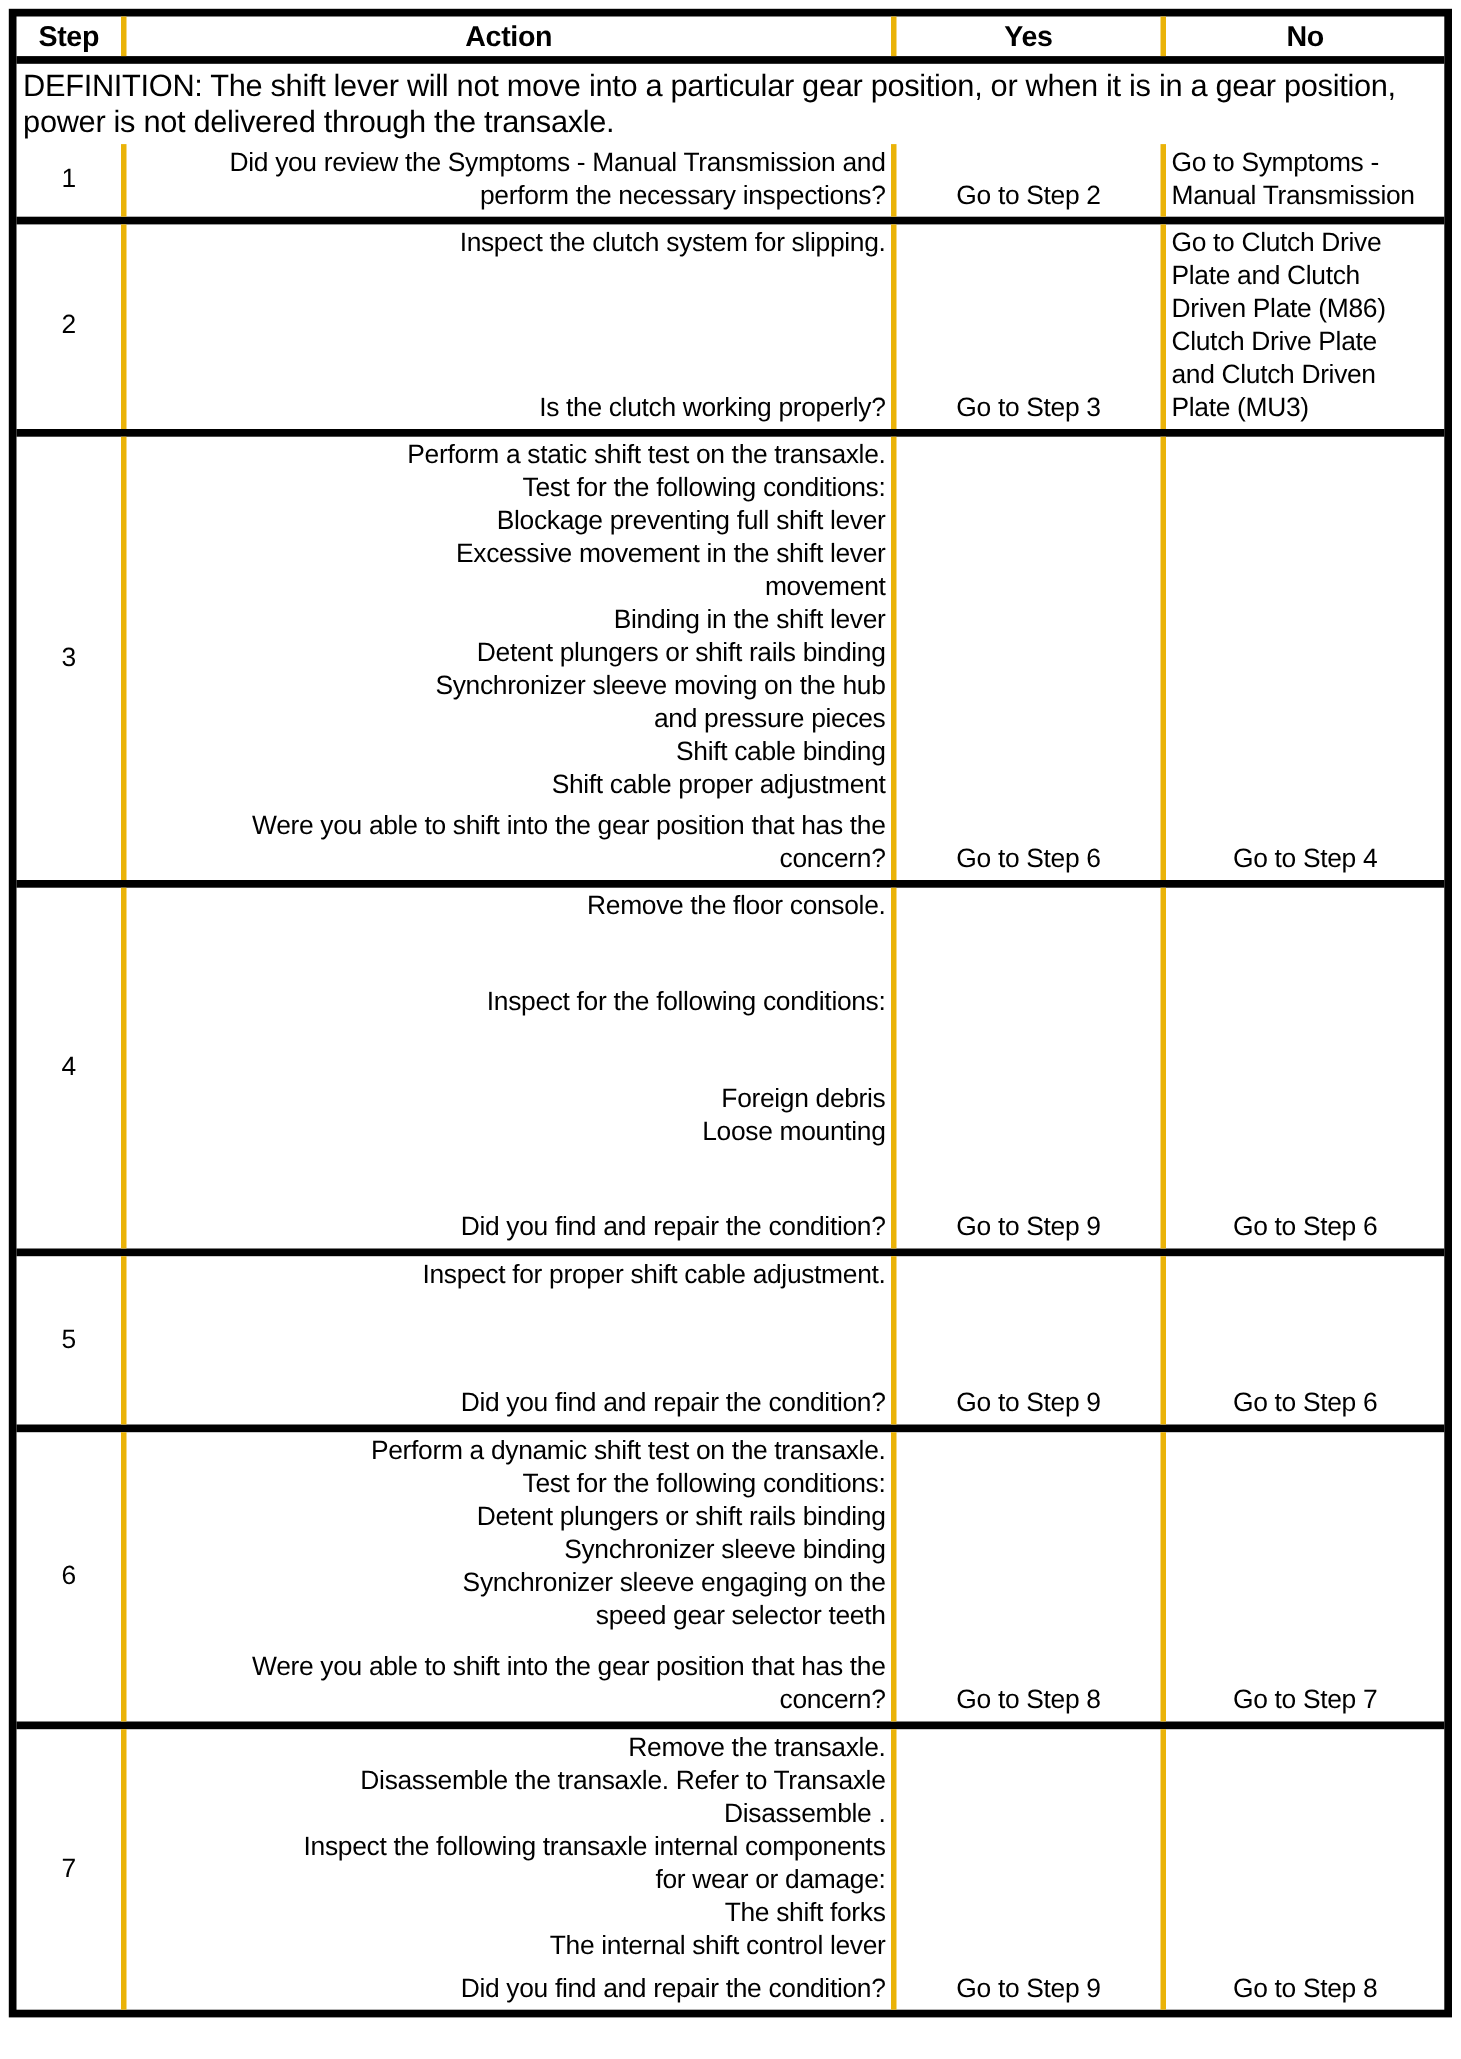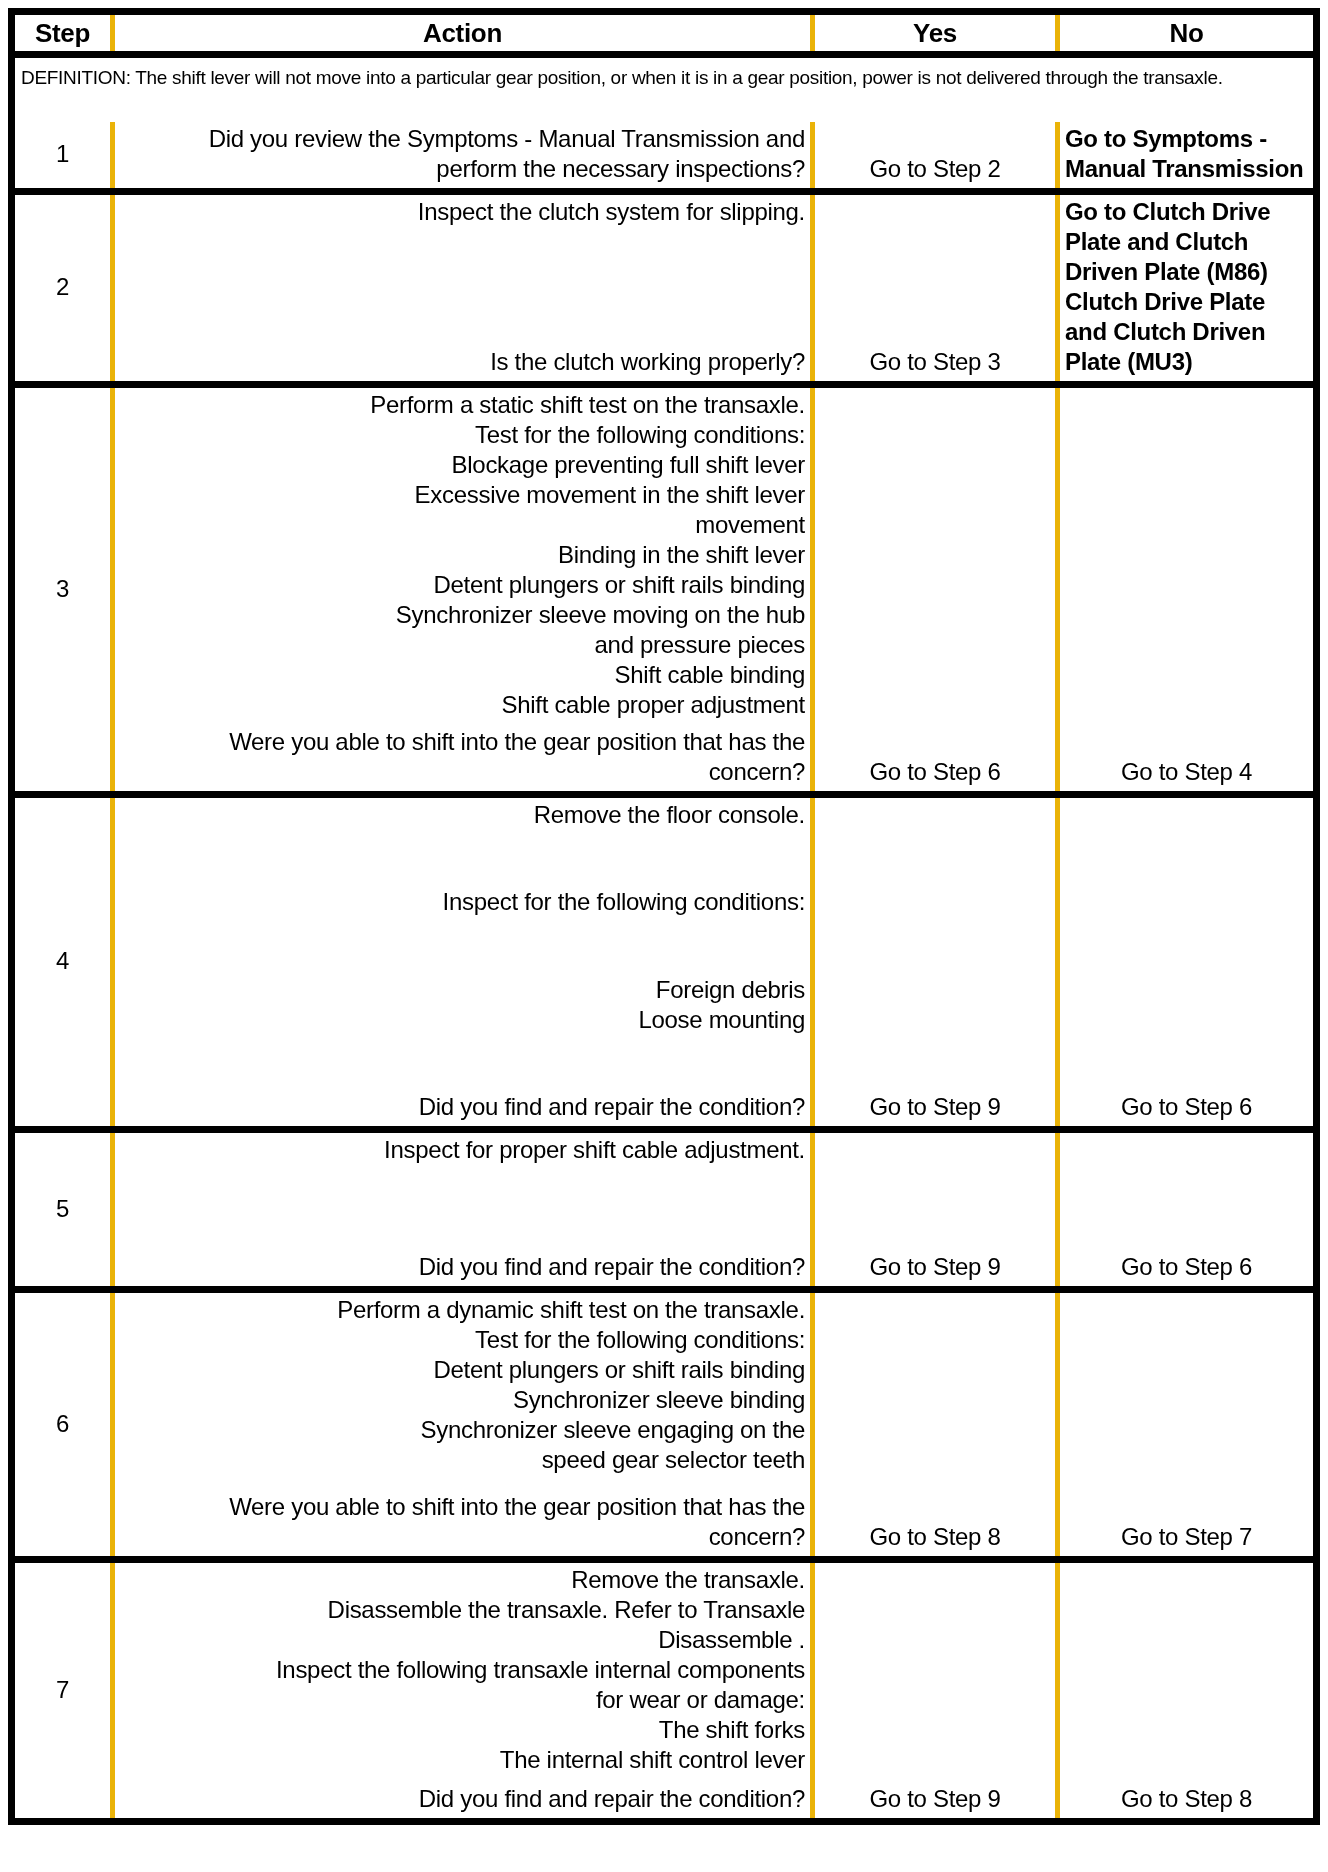--- a/index.html
+++ b/index.html
@@ -39,21 +39,21 @@
     text-align: center;
     display: flex;
     align-items: center;
     justify-content: center;
     min-height: 36px;
     padding: 2px 5px;
   }
   
   .definition-row {
     border-top: 7px solid #000000;
-    font-size: 19px;
+    font-size: 28px;
     line-height: 33px;
     letter-spacing: -0.3px;
     padding: 3px 6px 4px 6px;
     min-height: 71px;
   }
   
   .step-cell {
     display: flex;
     align-items: center;
     justify-content: center;
@@ -72,21 +72,21 @@
   
   .yes-cell {
     display: flex;
     flex-direction: column;
     justify-content: flex-end;
     align-items: center;
     text-align: right;
   }
   
   .no-cell { display: flex; flex-direction: column; }
-  .no-cell.align-top { justify-content: flex-start; align-items: flex-start; text-align: left; font-weight: bold; }
+  .no-cell.align-top { justify-content: flex-start; align-items: flex-start; text-align: left; }
   .no-cell.align-bottom { justify-content: flex-end; text-align: center; }
 </style>
 </head>
 <body>
 
 <div class="doc-table">
   <div class="grid-row header-row">
     <div class="cell">Step</div>
     <div class="cell">Action</div>
     <div class="cell">Yes</div>

